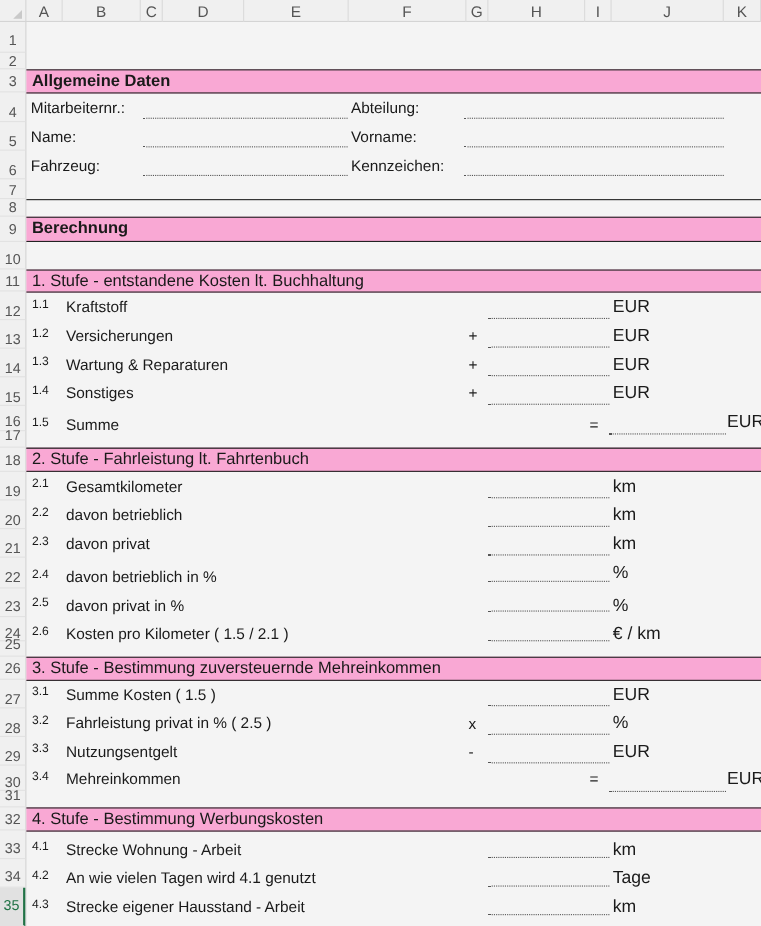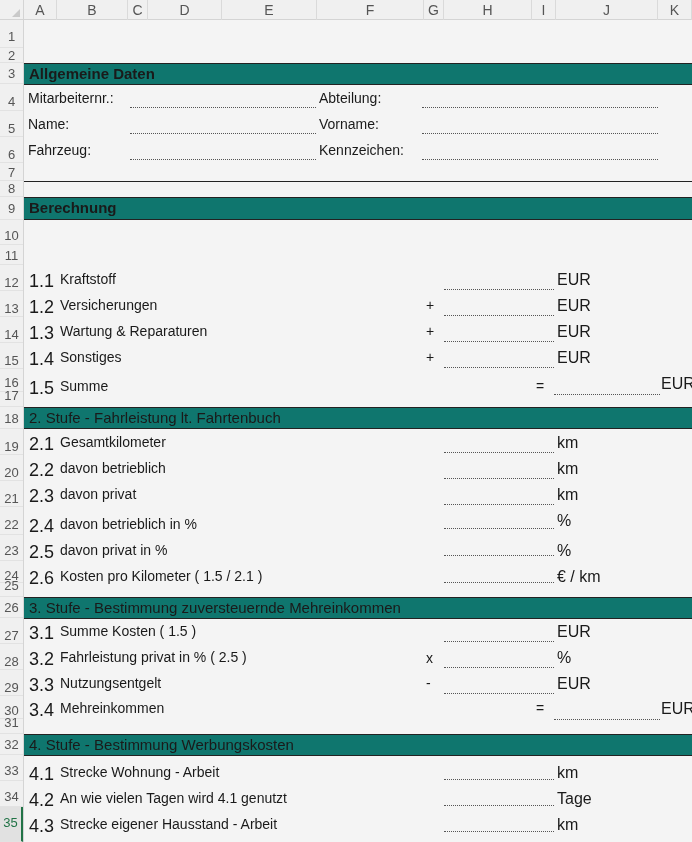--- a/index.html
+++ b/index.html
@@ -12,31 +12,31 @@
   .colhdr .col { position: absolute; top: 0; height: 20px; line-height: 20px; text-align: center; font-size: 14px; color: #555; border-right: 1px solid #dadada; }
 
   .rowhdr { position: absolute; left: 0; top: 20px; width: 24px; height: 822px; background: #f0f0f0; border-right: 1px solid #d4d4d4; }
   .rowhdr .rn { position: absolute; left: 0; width: 23px; text-align: center; font-size: 13px; color: #555; border-bottom: 1px solid #e2e2e2; }
   .rowhdr .rn.active { color: #217346; background: #e1e1e1; border-right: 2px solid #217346; }
 
   .sheet { position: absolute; left: 24px; top: 20px; width: 668px; height: 822px; }
 
   .title { position: absolute; left: 5px; top: 3px; font-size: 20px; font-weight: bold; color: #000; }
 
-  .band { position: absolute; left: 0; width: 668px; background: #0f766e; border-top: 1.5px solid #222; border-bottom: 1.5px solid #222; }
+  .band { position: absolute; left: 0; width: 668px; background: #f9a8d4; border-top: 1.5px solid #222; border-bottom: 1.5px solid #222; }
   .band span { position: absolute; left: 5px; top: 1px; font-size: 15px; }
   .band.bold span { font-weight: bold; }
 
   .hline { position: absolute; left: 0; width: 668px; height: 0; border-top: 1.5px solid #222; }
 
   .lbl { position: absolute; font-size: 14px; white-space: nowrap; }
   .dots { position: absolute; height: 0; border-bottom: 1px dotted #555; }
   .op { position: absolute; font-size: 14px; }
   .unit { position: absolute; font-size: 16px; white-space: nowrap; }
-  .num { position: absolute; left: 5px; font-size: 18px; }
+  .num { position: absolute; left: 5px; font-size: 11px; }
   .desc { position: absolute; left: 36px; font-size: 14px; white-space: nowrap; }
   .input-slot { position: absolute; cursor: text; }
 </style>
 </head>
 <body>
 
 <div class="colhdr">
   <div class="corner"></div>
   <div class="col" style="left:24px;width:33px">A</div>
   <div class="col" style="left:57px;width:71px">B</div>
@@ -128,20 +128,23 @@
         <div class="dots" style="left:0;right:0;bottom:2px"></div>
       </div>
   </div>
 
   <div class="hline" style="top:161px"></div>
 
   <div class="band bold" style="top:177px;height:23px">
     <span>Berechnung</span>
   </div>
 
+  <div class="band" style="top:225px;height:21px">
+    <span>1. Stufe - entstandene Kosten lt. Buchhaltung</span>
+  </div>
 
   <div>
     <div class="num" style="top:251px">1.1</div>
     <div class="desc" style="top:251px">Kraftstoff</div>
     <div class="input-slot" style="left:420px;top:250px;width:110px;height:22px">
         <div class="dots" style="left:0;right:0;bottom:2px"></div>
       </div>
     <div class="unit" style="left:533px;top:251px">EUR</div>
   </div>
   <div>

